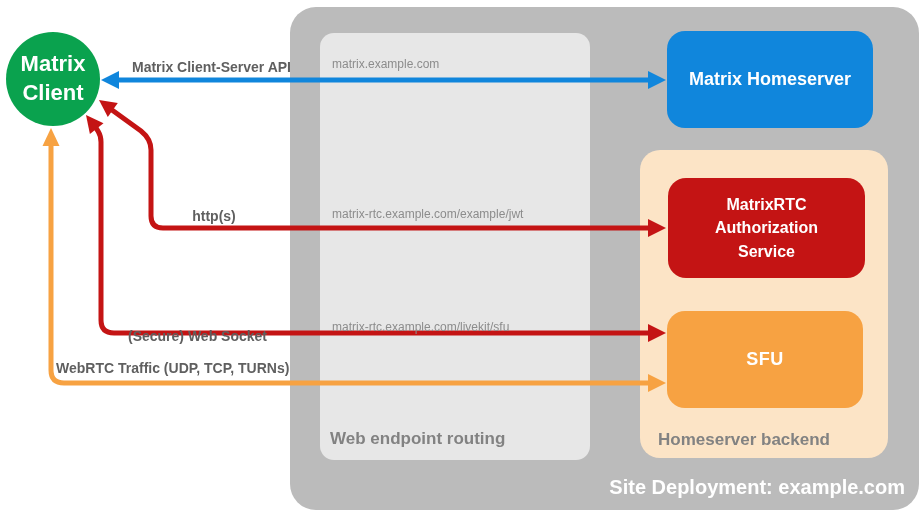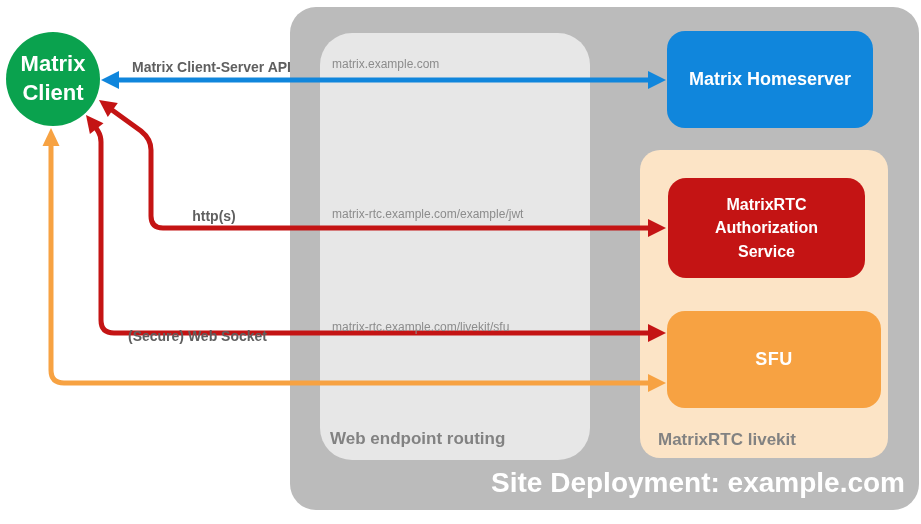--- a/index.html
+++ b/index.html
@@ -6,37 +6,37 @@
     --green:#0aa24e; --blue:#1086dc; --red:#c41414; --orange:#f7a242;
     --peach:#fce4c6; --inner_gray:#e7e7e7; --outer_gray:#bbbbbb;
     --label_gray:#5f5f5f; --url_gray:#8c8c8c; --container_label_gray:#828282;
     --white:#ffffff;
   }
   html,body{margin:0;padding:0;background:#ffffff;}
   body{font-family:"Liberation Sans", sans-serif;}
   #canvas{position:relative;width:921px;height:524px;background:#ffffff;overflow:hidden;}
   .abs{position:absolute;}
   #big-box{left:290px;top:7px;width:629px;height:503px;border-radius:26px;background:var(--outer_gray);}
-  #routing-box{left:320px;top:33px;width:270px;height:427px;border-radius:32px;background:var(--inner_gray);}
+  #routing-box{left:320px;top:33px;width:270px;height:427px;border-radius:14px;background:var(--inner_gray);}
   #backend-box{left:640px;top:150px;width:248px;height:308px;border-radius:20px;background:var(--peach);}
   .node{display:flex;align-items:center;justify-content:center;text-align:center;color:var(--white);font-weight:bold;}
   #homeserver-node{left:667px;top:31px;width:206px;height:97px;border-radius:18px;background:var(--blue);font-size:18px;text-align:right;}
   #auth-node{left:668px;top:178px;width:197px;height:100px;border-radius:18px;background:var(--red);font-size:16px;line-height:1.45;padding:0 31px;box-sizing:border-box;}
-  #sfu-node{left:667px;top:311px;width:214px;height:97px;border-radius:18px;background:var(--orange);font-size:18px;letter-spacing:.5px;}
+  #sfu-node{left:667px;top:311px;width:196px;height:97px;border-radius:18px;background:var(--orange);font-size:18px;letter-spacing:.5px;}
   #client-node{left:6px;top:32px;width:94px;height:94px;border-radius:50%;background:var(--green);font-size:22px;line-height:1.3;padding:0 14px;box-sizing:border-box;}
   #arrow-layer{left:0;top:0;width:921px;height:524px;pointer-events:none;}
   .shaft{fill:none;stroke-width:5px;}
   .shaft.blue{stroke:var(--blue);} .shaft.red{stroke:var(--red);} .shaft.orange{stroke:var(--orange);}
   .head.blue{fill:var(--blue);} .head.red{fill:var(--red);} .head.orange{fill:var(--orange);}
   .conn-label{font-size:14px;font-weight:bold;color:var(--label_gray);white-space:nowrap;}
   .endpoint{font-family:Liberation Sans, sans-serif;font-size:12px;color:var(--url_gray);white-space:nowrap;}
   .container-label{font-size:17px;font-weight:bold;color:var(--container_label_gray);white-space:nowrap;}
   #routing-label{left:10px;bottom:11px;}
   #backend-label{left:18px;bottom:8px;}
-  #site-label{right:14px;bottom:11px;font-size:28px;font-weight:bold;color:var(--white);white-space:nowrap;margin-top:8px;}
+  #site-label{right:14px;bottom:11px;font-size:20px;font-weight:bold;color:var(--white);white-space:nowrap;margin-top:8px;}
   #conn0-label{left:132px;top:59px;}
   #conn1-label{left:160px;top:208px;width:108px;text-align:center;}
   #conn2-label{left:128px;top:312px;margin-top:16px;}
   #conn3-label{left:56px;top:360px;}
   #conn0-endpoint{left:332px;top:57px;}
   #conn1-endpoint{left:332px;top:207px;}
   #conn2-endpoint{left:332px;top:320px;}
 </style>
 </head>
 <body>
@@ -45,21 +45,21 @@
 
   <div id="big-box" class="abs">
     <div id="site-label" class="abs">Site Deployment: example.com</div>
   </div>
 
   <div id="routing-box" class="abs">
     <div id="routing-label" class="abs container-label">Web endpoint routing</div>
   </div>
 
   <div id="backend-box" class="abs">
-    <div id="backend-label" class="abs container-label">MatrixRTC livekit</div>
+    <div id="backend-label" class="abs container-label">Homeserver backend</div>
   </div>
 
   <div id="homeserver-node" class="abs node">
     <span>Matrix Homeserver</span>
   </div>
 
   <div id="auth-node" class="abs node">
     <span>MatrixRTC Authorization Service</span>
   </div>
 
@@ -86,18 +86,19 @@
     <polygon class="head red" points="666,333 648,324 648,342"></polygon>
 
     <path class="shaft orange" d="M 51 144 V 370 Q 51 383 64 383 H 650"></path>
     <polygon class="head orange" points="51,128 42.5,146 59.5,146"></polygon>
     <polygon class="head orange" points="666,383 648,374 648,392"></polygon>
   </svg>
 
   <div id="conn0-label" class="abs conn-label">Matrix Client-Server API</div>
   <div id="conn1-label" class="abs conn-label">http(s)</div>
   <div id="conn2-label" class="abs conn-label">(Secure) Web Socket</div>
+  <div id="conn3-label" class="abs conn-label">WebRTC Traffic (UDP, TCP, TURNs)</div>
 
   <div id="conn0-endpoint" class="abs endpoint">matrix.example.com</div>
   <div id="conn1-endpoint" class="abs endpoint">matrix-rtc.example.com/example/jwt</div>
   <div id="conn2-endpoint" class="abs endpoint">matrix-rtc.example.com/livekit/sfu</div>
 
 </div>
 
 </body></html>

